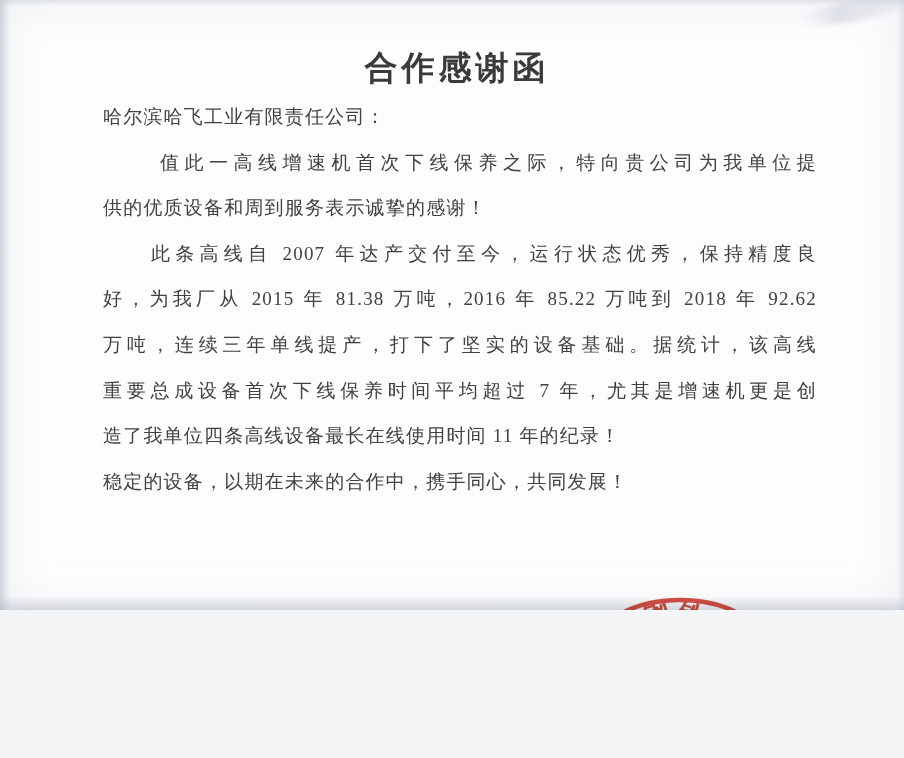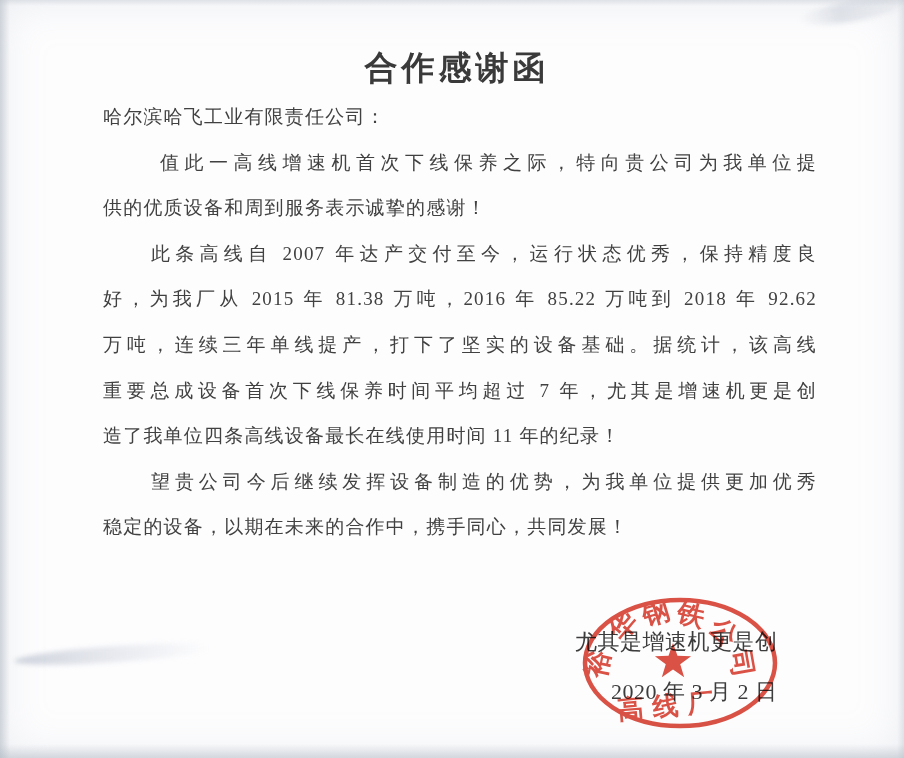--- a/index.html
+++ b/index.html
@@ -3,21 +3,21 @@
 <meta charset="utf-8">
 <style>
   :root {
     --stamp-red: #d63a2b;
     --ink: #414141;
   }
   * { margin: 0; padding: 0; box-sizing: border-box; }
   html, body { width: 904px; height: 758px; background: #f4f5f6; }
   .page {
     position: relative;
-    width: 904px; height: 758px;
+    width: 904px; height: 610px;
     background: #fdfdfe;
     overflow: hidden;
     font-family: "Liberation Serif", "DejaVu Serif", serif;
     color: var(--ink);
     box-shadow: inset 0 0 46px rgba(168,178,190,0.22);
   }
   
   .edge { position: absolute; pointer-events: none; }
   .edge-left   { left: 0; top: 0; bottom: 0; width: 10px;
                  background: linear-gradient(to right, rgba(176,184,194,0.55), rgba(176,184,194,0)); }
@@ -134,21 +134,20 @@
 
   <div class="body-block">
     <div class="row">哈尔滨哈飞工业有限责任公司：</div>
     <div class="row indent-lg fill">值此一高线增速机首次下线保养之际，特向贵公司为我单位提</div>
     <div class="row">供的优质设备和周到服务表示诚挚的感谢！</div>
     <div class="row indent fill">此条高线自 2007 年达产交付至今，运行状态优秀，保持精度良</div>
     <div class="row fill">好，为我厂从 2015 年 81.38 万吨，2016 年 85.22 万吨到 2018 年 92.62</div>
     <div class="row fill">万吨，连续三年单线提产，打下了坚实的设备基础。据统计，该高线</div>
     <div class="row fill">重要总成设备首次下线保养时间平均超过 7 年，尤其是增速机更是创</div>
     <div class="row">造了我单位四条高线设备最长在线使用时间 11 年的纪录！</div>
-    <div class="row indent fill">望贵公司今后继续发挥设备制造的优势，为我单位提供更加优秀</div>
     <div class="row">稳定的设备，以期在未来的合作中，携手同心，共同发展！</div>
   </div>
 
   <div class="signature">尤其是增速机更是创</div>
   <div class="date">2020 年 3 月 2 日</div>
 
   <svg class="stamp" viewBox="0 0 204 136">
     <ellipse class="stamp-ellipse" cx="102" cy="67" rx="95" ry="63"></ellipse>
     <g id="stamp-arc">
         <text class="stamp-arc-char" transform="translate(20,68) rotate(-78)">裕</text>

